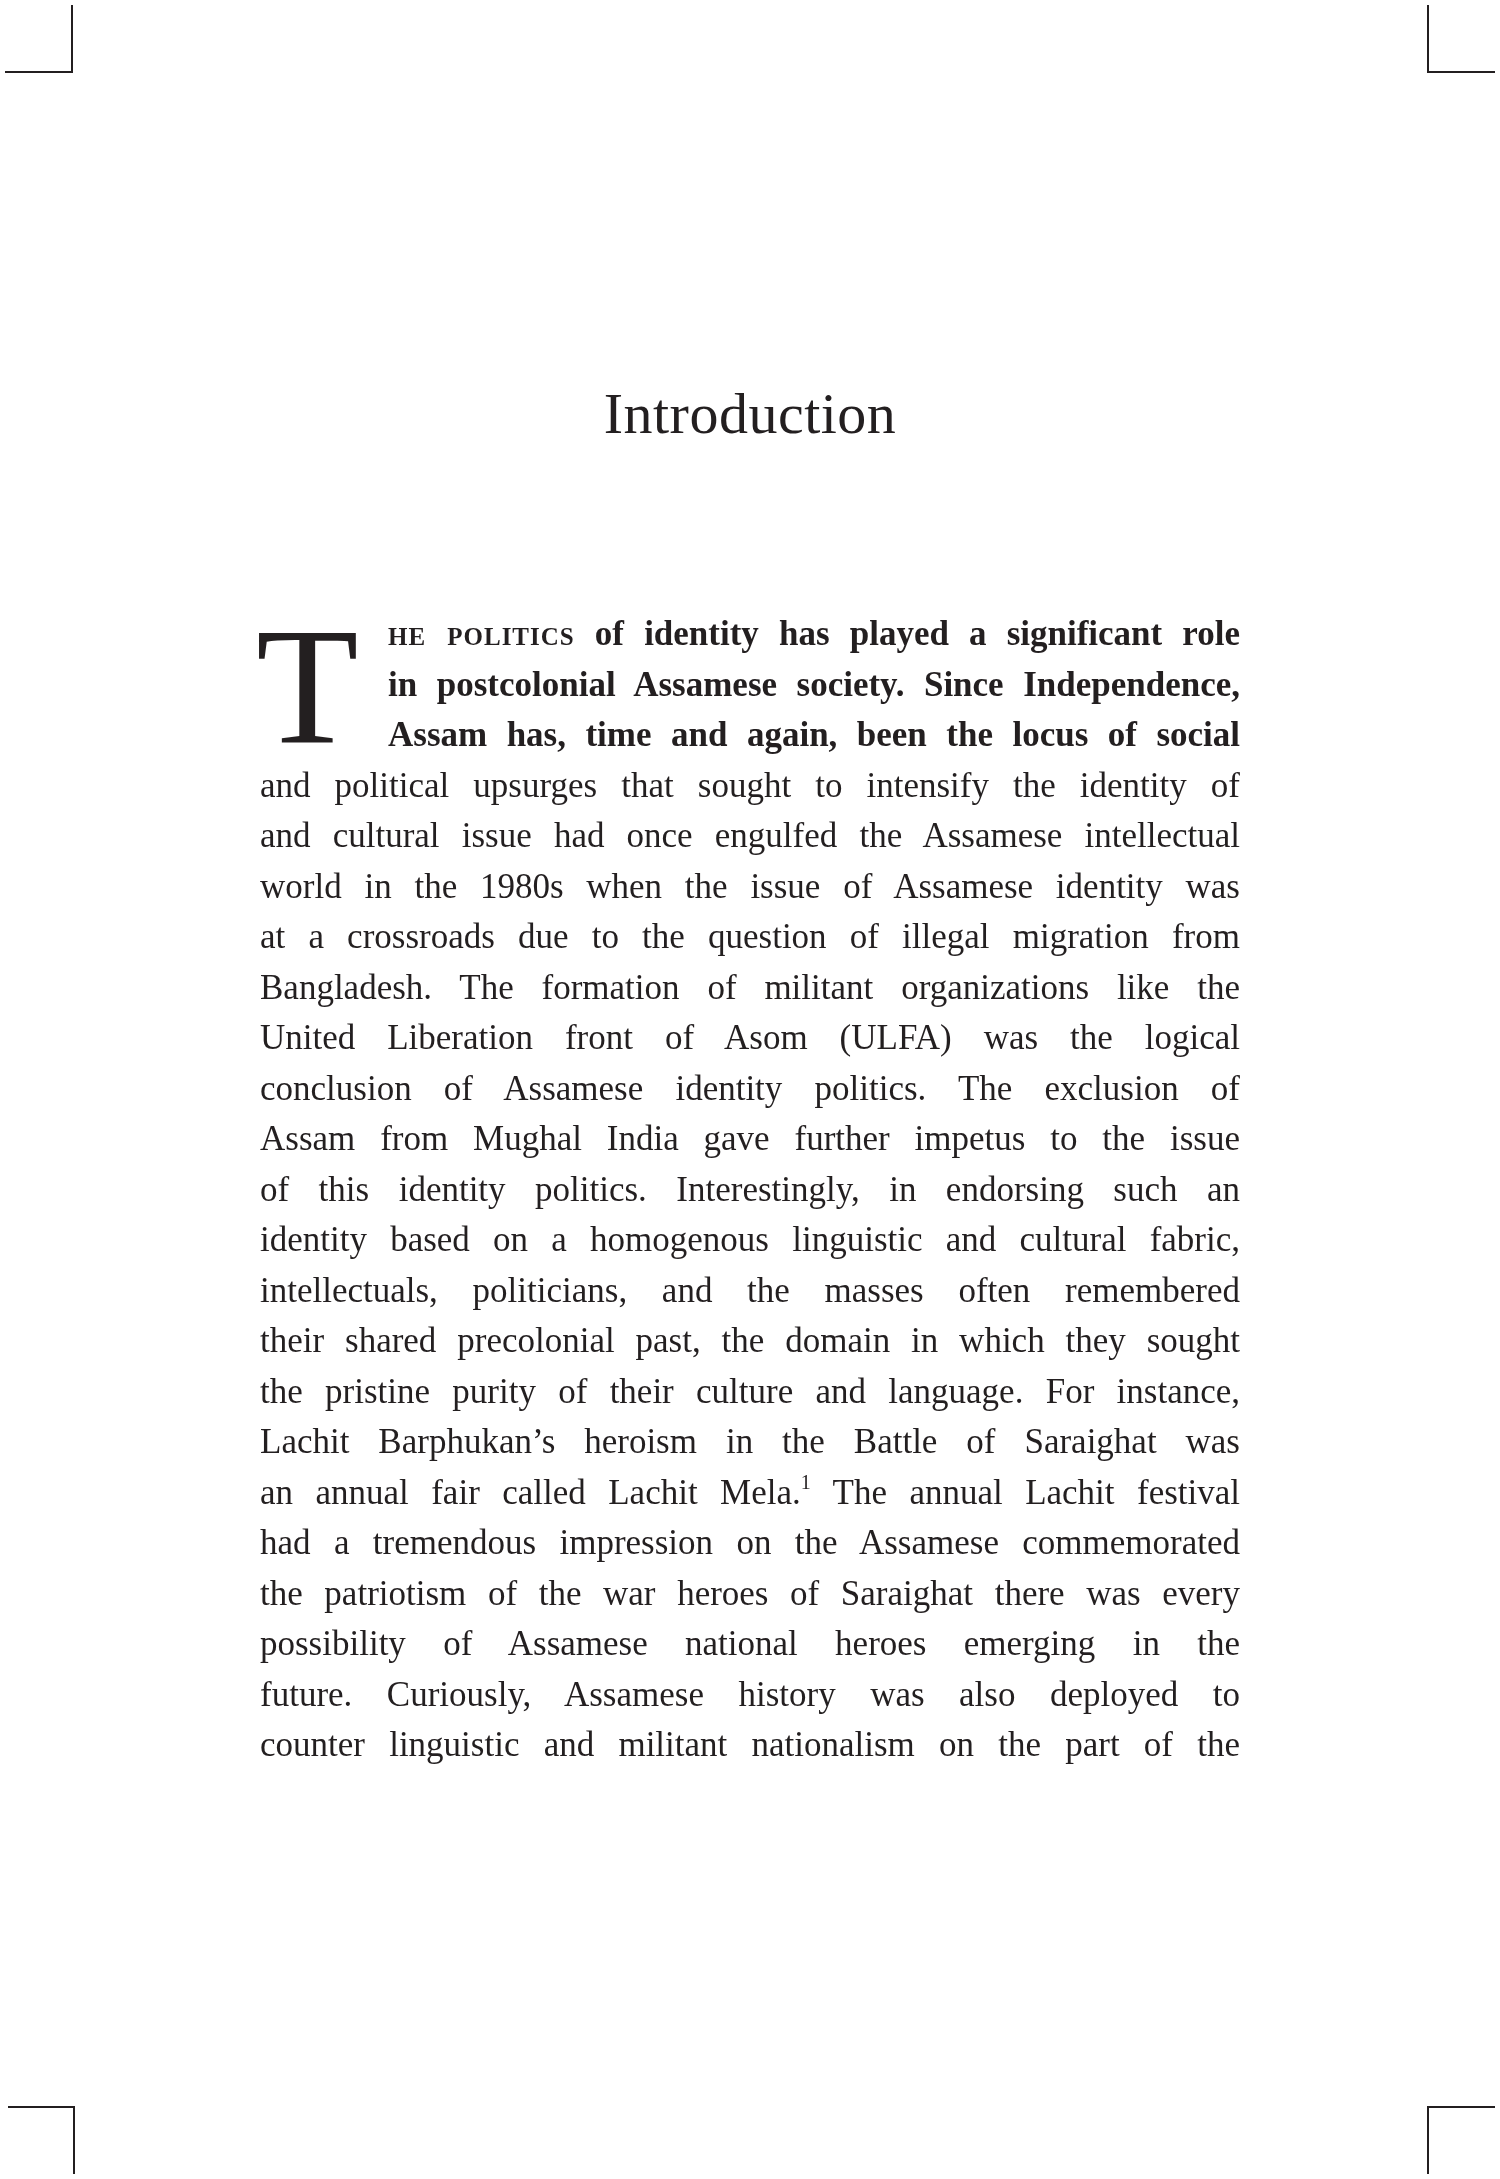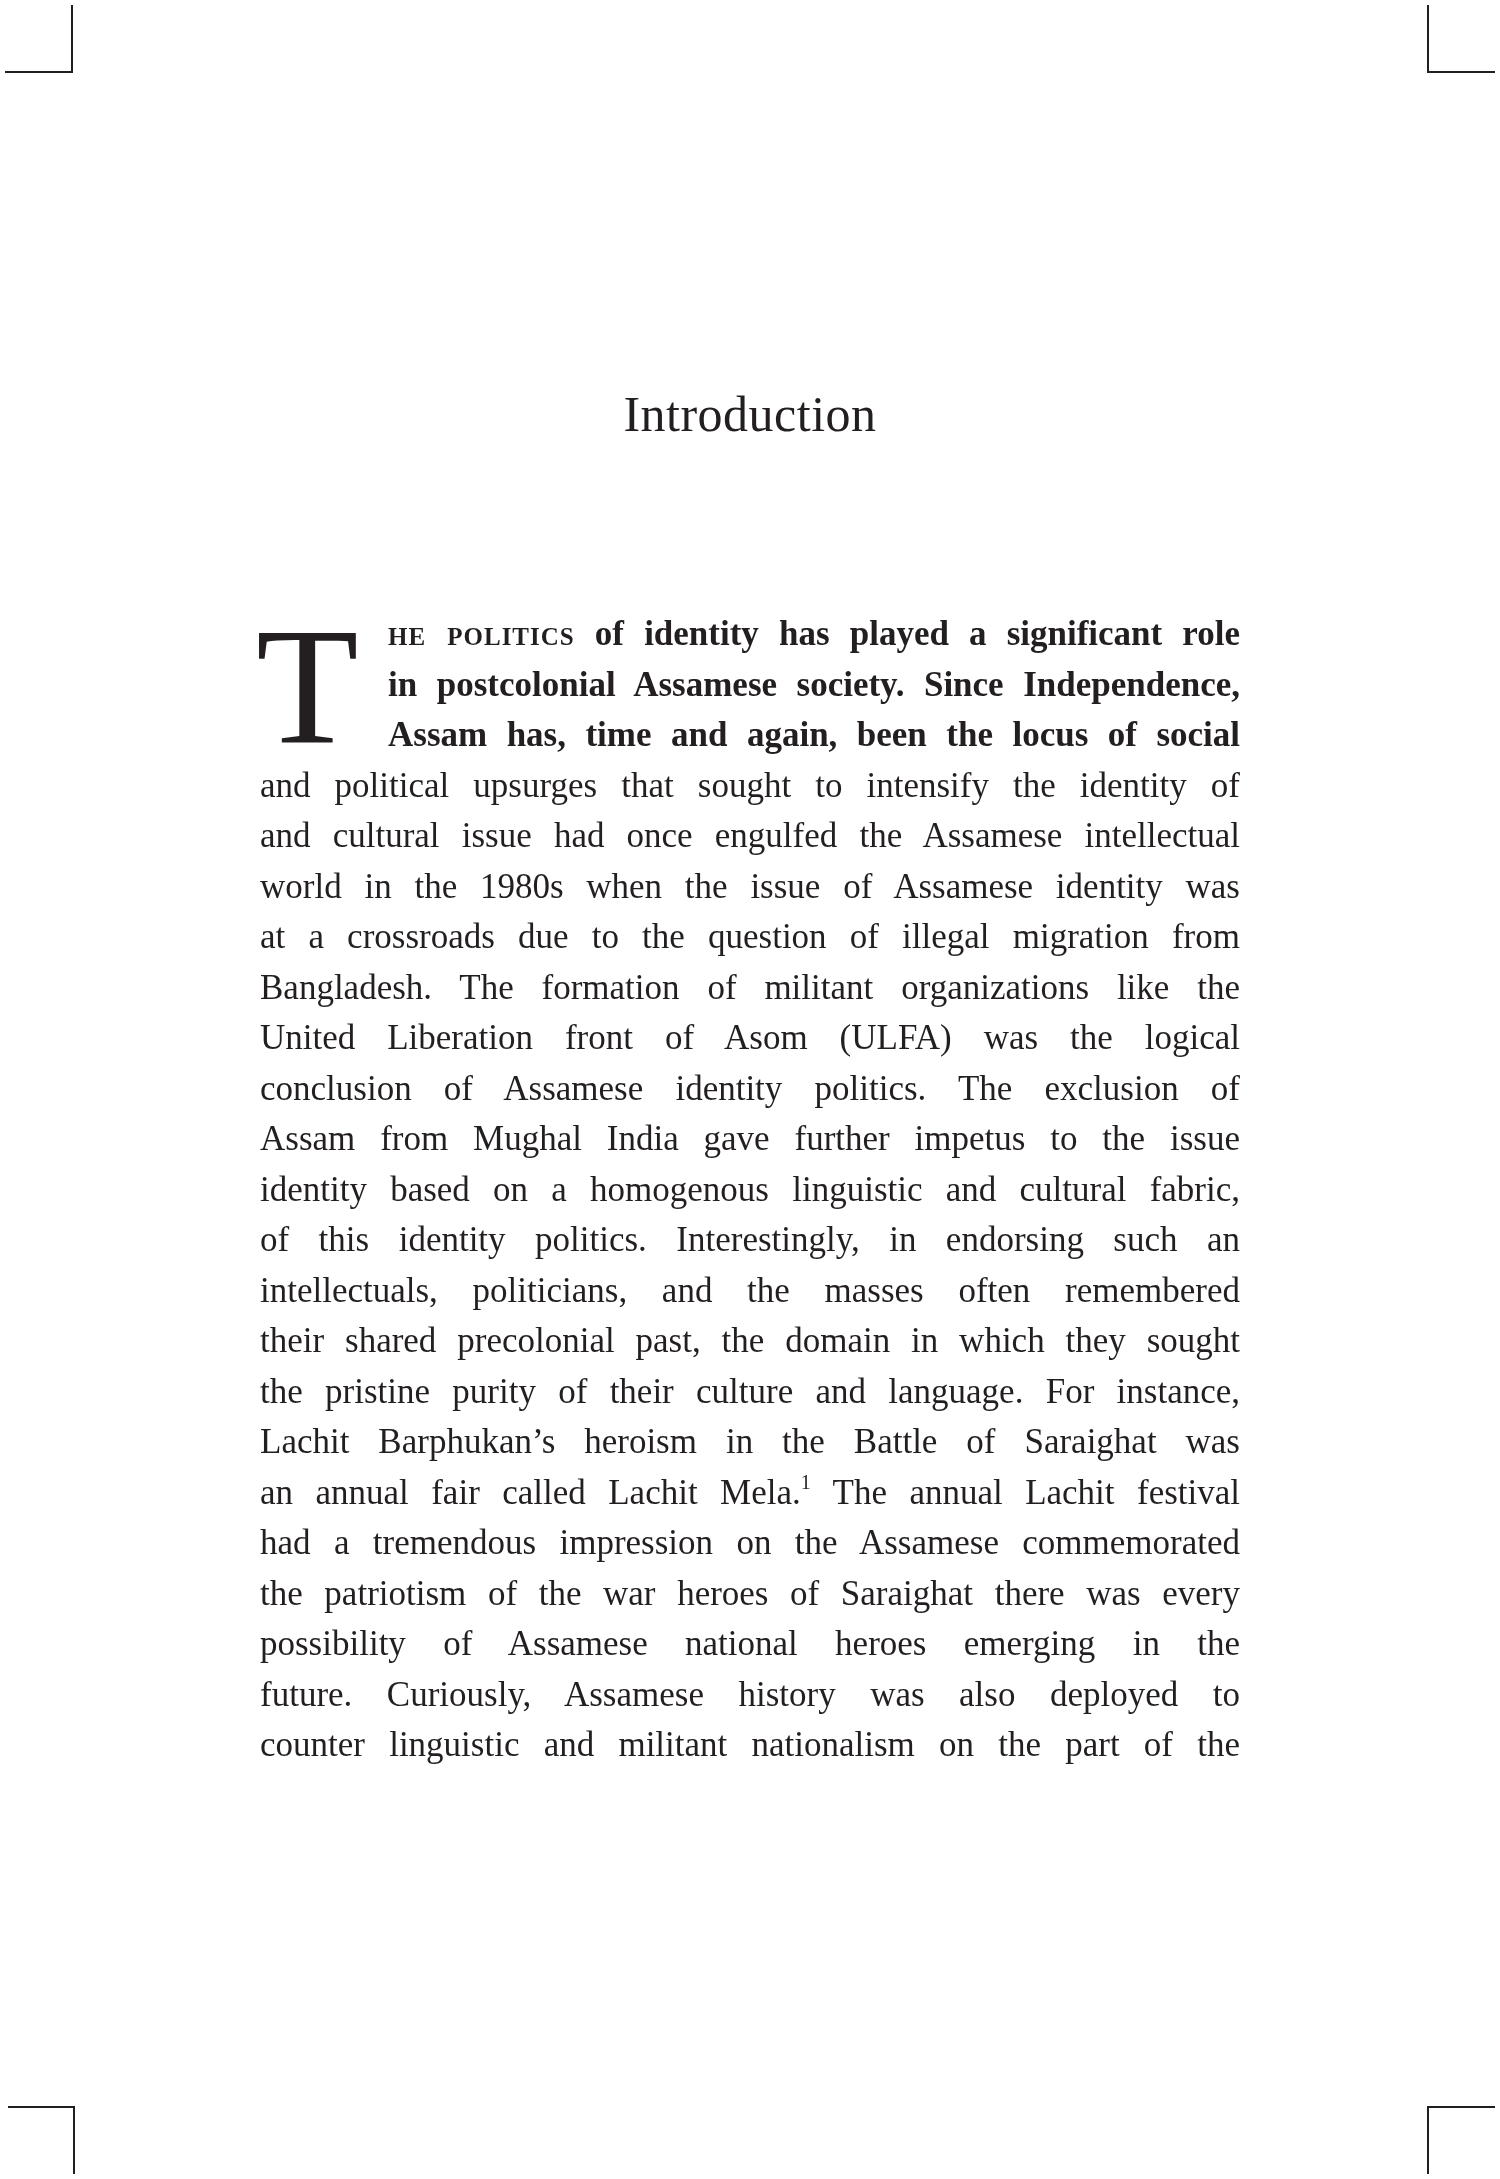--- a/index.html
+++ b/index.html
@@ -21,21 +21,21 @@
   }
   .crop.v { width: 2px; }
   .crop.h { height: 2px; }
 
   .title {
     position: absolute;
     left: 0;
     width: 1500px;
     top: 384px;
     text-align: center;
-    font-size: 50px;
+    font-size: 58px;
     line-height: 60px;
     font-weight: normal;
     letter-spacing: 0.5px;
     margin: 0;
   }
 
   .body-text {
     position: absolute;
     left: 260px;
     top: 609px;
@@ -98,22 +98,22 @@
   <span class="line indent">in postcolonial Assamese society. Since Independence,</span>
   <span class="line indent">Assam has, time and again, been the locus of social</span>
   <span class="line">and political upsurges that sought to intensify the identity of</span>
   <span class="line">and cultural issue had once engulfed the Assamese intellectual</span>
   <span class="line">world in the 1980s when the issue of Assamese identity was</span>
   <span class="line">at a crossroads due to the question of illegal migration from</span>
   <span class="line">Bangladesh. The formation of militant organizations like the</span>
   <span class="line">United Liberation front of Asom (ULFA) was the logical</span>
   <span class="line">conclusion of Assamese identity politics. The exclusion of</span>
   <span class="line">Assam from Mughal India gave further impetus to the issue</span>
+  <span class="line">of this identity politics. Interestingly, in endorsing such an</span>
   <span class="line">identity based on a homogenous linguistic and cultural fabric,</span>
-  <span class="line">of this identity politics. Interestingly, in endorsing such an</span>
   <span class="line">intellectuals, politicians, and the masses often remembered</span>
   <span class="line">their shared precolonial past, the domain in which they sought</span>
   <span class="line">the pristine purity of their culture and language. For instance,</span>
   <span class="line">Lachit Barphukan’s heroism in the Battle of Saraighat was</span>
   <span class="line"><span>an annual fair called Lachit Mela.</span><sup class="fn">1</sup><span> The annual Lachit festival</span></span>
   <span class="line">had a tremendous impression on the Assamese commemorated</span>
   <span class="line">the patriotism of the war heroes of Saraighat there was every</span>
   <span class="line">possibility of Assamese national heroes emerging in the</span>
   <span class="line">future. Curiously, Assamese history was also deployed to</span>
   <span class="line">counter linguistic and militant nationalism on the part of the</span>

